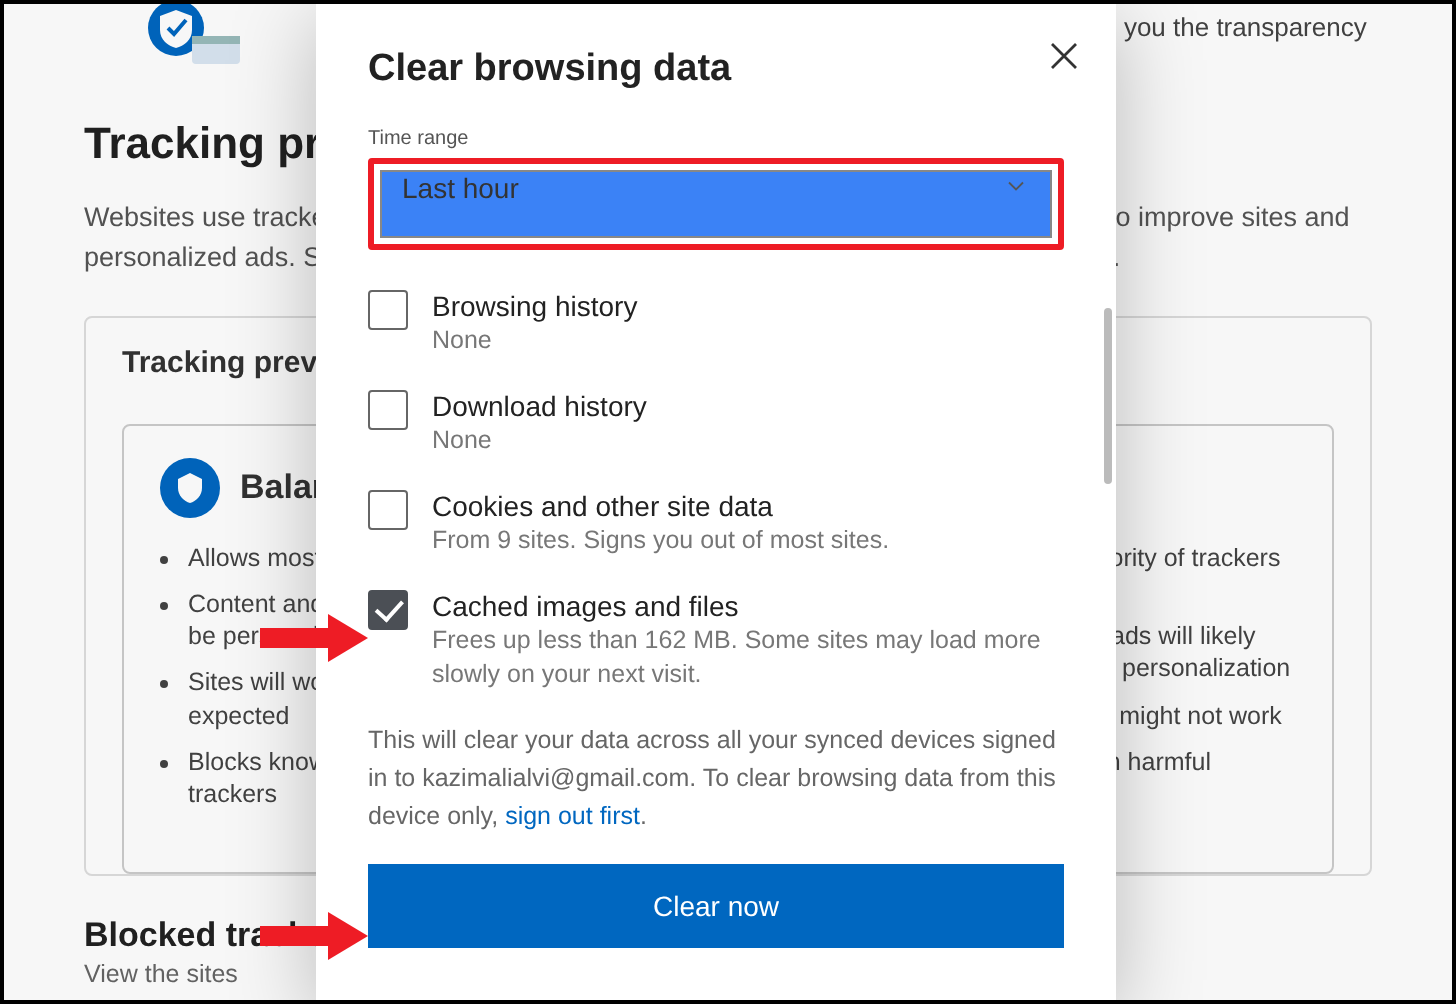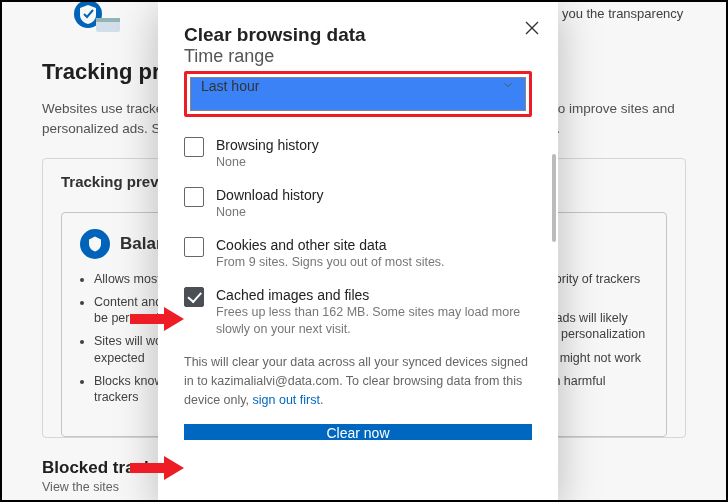--- a/index.html
+++ b/index.html
@@ -17,36 +17,36 @@
   .bg-card ul { margin: 0; padding-left: 14px; font-size: 12.5px; color: #444; }
   .bg-card li { margin-bottom: 7px; line-height: 1.3; }
   .bg-blocked { font-size: 17px; font-weight: 600; margin-top: 20px; color: #222; }
   .bg-view { font-size: 12.5px; color: #666; margin-top: 2px; }
   .shield-badge { position: absolute; left: 72px; top: -2px; }
 
   .dim { position: absolute; inset: 0; background: rgba(0,0,0,0.03); }
   .dialog { position: absolute; left: 156px; top: 0; width: 400px; height: 500px; background: #fff; box-shadow: 0 8px 40px rgba(0,0,0,0.25); padding: 22px 26px 18px 26px; }
   .dlg-title { font-size: 19px; font-weight: 600; color: #222; }
   .close { position: absolute; right: 14px; top: 14px; width: 24px; height: 24px; display: flex; align-items: center; justify-content: center; cursor: pointer; color: #333; }
-  .label { font-size: 18px; color: #555; }
+  .label { font-size: 10px; color: #555; margin-top: 18px; }
   .select-wrap { border: 3px solid #ee1c25; padding: 3px; margin-top: 4px; border-radius: 2px; }
   .select { border: 1px solid #888; height: 34px; display: flex; align-items: flex-start; justify-content: space-between; padding: 0 10px; cursor: pointer; background: #3b82f6; }
   .select span { font-size: 14px; color: #333; }
   .chev { width: 14px; height: 14px; }
   .list { margin-top: 14px; position: relative; }
   .item { display: flex; gap: 12px; padding: 6px 0 10px 0; }
   .cb { width: 20px; height: 20px; border: 1px solid #666; border-radius: 2px; flex-shrink: 0; display: flex; align-items: center; justify-content: center; background: #fff; cursor: pointer; }
   .cb.checked { background: #4b4f55; border-color: #4b4f55; }
   .cb.checked::after { content: ""; width: 6px; height: 11px; border: solid #fff; border-width: 0 2px 2px 0; transform: rotate(42deg) translateY(-1px); }
   .item-title { font-size: 14px; font-weight: 400; color: #222; }
   .item-sub { font-size: 12.5px; color: #777; line-height: 1.35; margin-top: 1px; }
   .footer-text { font-size: 12.5px; color: #666; line-height: 1.5; margin-top: 6px; }
   .footer-text a { color: #0067c0; cursor: pointer; }
   .btns { display: flex; gap: 10px; margin-top: 14px; }
-  .btn { flex: 1; height: 16px; font-size: 14px; border: none; cursor: pointer; }
+  .btn { flex: 1; height: 42px; font-size: 14px; border: none; cursor: pointer; }
   .btn.primary { background: #0067c0; color: #fff; }
   .btn.secondary { background: #eee; color: #333; }
   .scroll-track { position: absolute; right: 2px; top: 152px; width: 4px; height: 88px; background: #bbb; border-radius: 3px; }
 
   .arrow { position: absolute; width: 54px; height: 20px; pointer-events: none; }
   .arrow::before { content: ""; position: absolute; left: 0; top: 5px; width: 34px; height: 10px; background: #ee1c25; }
   .arrow::after { content: ""; position: absolute; left: 34px; top: -2px; width: 0; height: 0; border-left: 20px solid #ee1c25; border-top: 12px solid transparent; border-bottom: 12px solid transparent; }
 </style>
 </head>
 <body>
@@ -153,21 +153,21 @@
     <div class="item">
       <div class="cb checked"></div>
       <div>
         <div class="item-title">Cached images and files</div>
         <div class="item-sub">Frees up less than 162 MB. Some sites may load more slowly on your next visit.</div>
       </div>
     </div>
   </div>
 
   <div class="footer-text">
-    <span>This will clear your data across all your synced devices signed in to </span><span>kazimalialvi@data.com</span><span>. To clear browsing data from this device only, </span><a>sign out first</a><span>.</span>
+    <span>This will clear your data across all your synced devices signed in to </span><span>kazimalialvi@gmail.com</span><span>. To clear browsing data from this device only, </span><a>sign out first</a><span>.</span>
   </div>
 
   <div class="btns">
     <button class="btn primary">Clear now</button>
   </div>
 
   <div class="scroll-track"></div>
 </div>
 
 <div class="arrow" style="left:128px; top:307px"></div>

